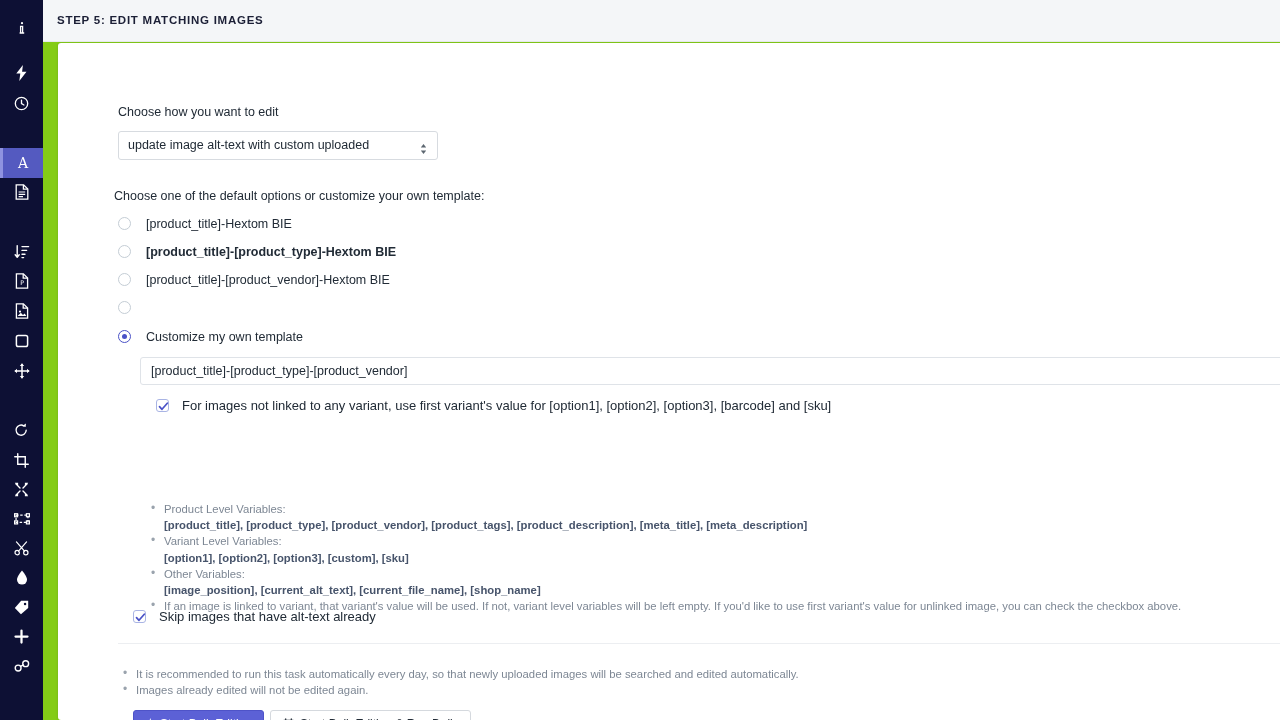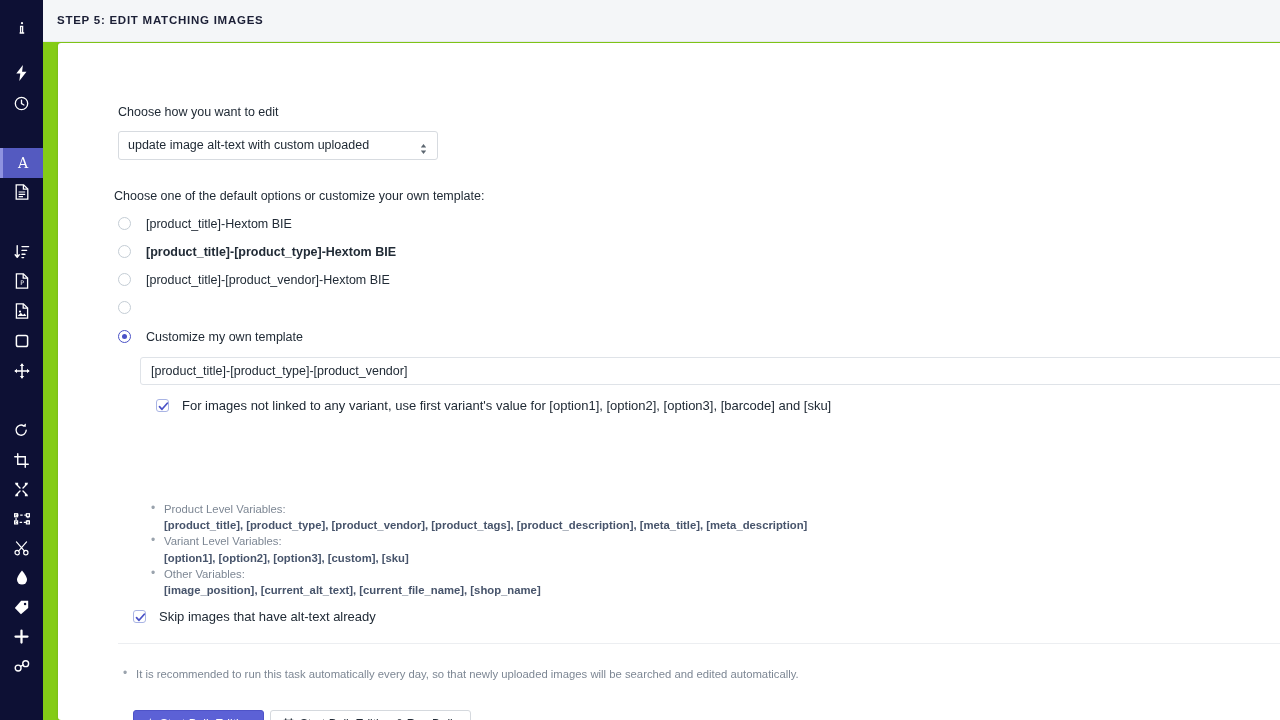--- a/index.html
+++ b/index.html
@@ -474,35 +474,37 @@
         <span class="check-label">For images not linked to any variant, use first variant's value for [option1], [option2], [option3], [barcode] and [sku]</span>
       </div>
 
       <div id="help-list">
           <div class="help-item">Product Level Variables:</div>
           <div class="help-vars">[product_title], [product_type], [product_vendor], [product_tags], [product_description], [meta_title], [meta_description]</div>
           <div class="help-item">Variant Level Variables:</div>
           <div class="help-vars">[option1], [option2], [option3], [custom], [sku]</div>
           <div class="help-item">Other Variables:</div>
           <div class="help-vars">[image_position], [current_alt_text], [current_file_name], [shop_name]</div>
+          <div class="help-item">If an image is linked to variant, that variant's value will be used. If not, variant level variables will be left empty. If you'd like to use first variant's value for unlinked image, you can check the checkbox above.</div>
         </div>
 
       <div class="check-row" style="left:75px;top:566px;justify-content:center;">
         <span class="checkbox">
           <svg width="11" height="11" viewBox="0 0 11 11">
             <path d="M1.5 5.6 L4 8.3 L9.3 2.2" stroke="#4a52c7" stroke-width="1.7" fill="none" stroke-linecap="round" stroke-linejoin="round"></path>
           </svg>
         </span>
         <span class="check-label">Skip images that have alt-text already</span>
       </div>
 
       <div id="divider"></div>
 
       <div id="notes">
           <div class="note-item">It is recommended to run this task automatically every day, so that newly uploaded images will be searched and edited automatically.</div>
+          <div class="note-item">Images already edited will not be edited again.</div>
         </div>
 
       <div id="btn-row">
         <div class="btn btn-primary">
           <span>
             <svg width="10" height="13" viewBox="0 0 10 13">
               <path d="M6 0 L0.6 7.3 L4.2 7.3 L3.3 13 L9.4 5.2 L5.4 5.2 Z" fill="#ffffff"></path>
             </svg>
           </span>
           <span>Start Bulk Editing</span>

